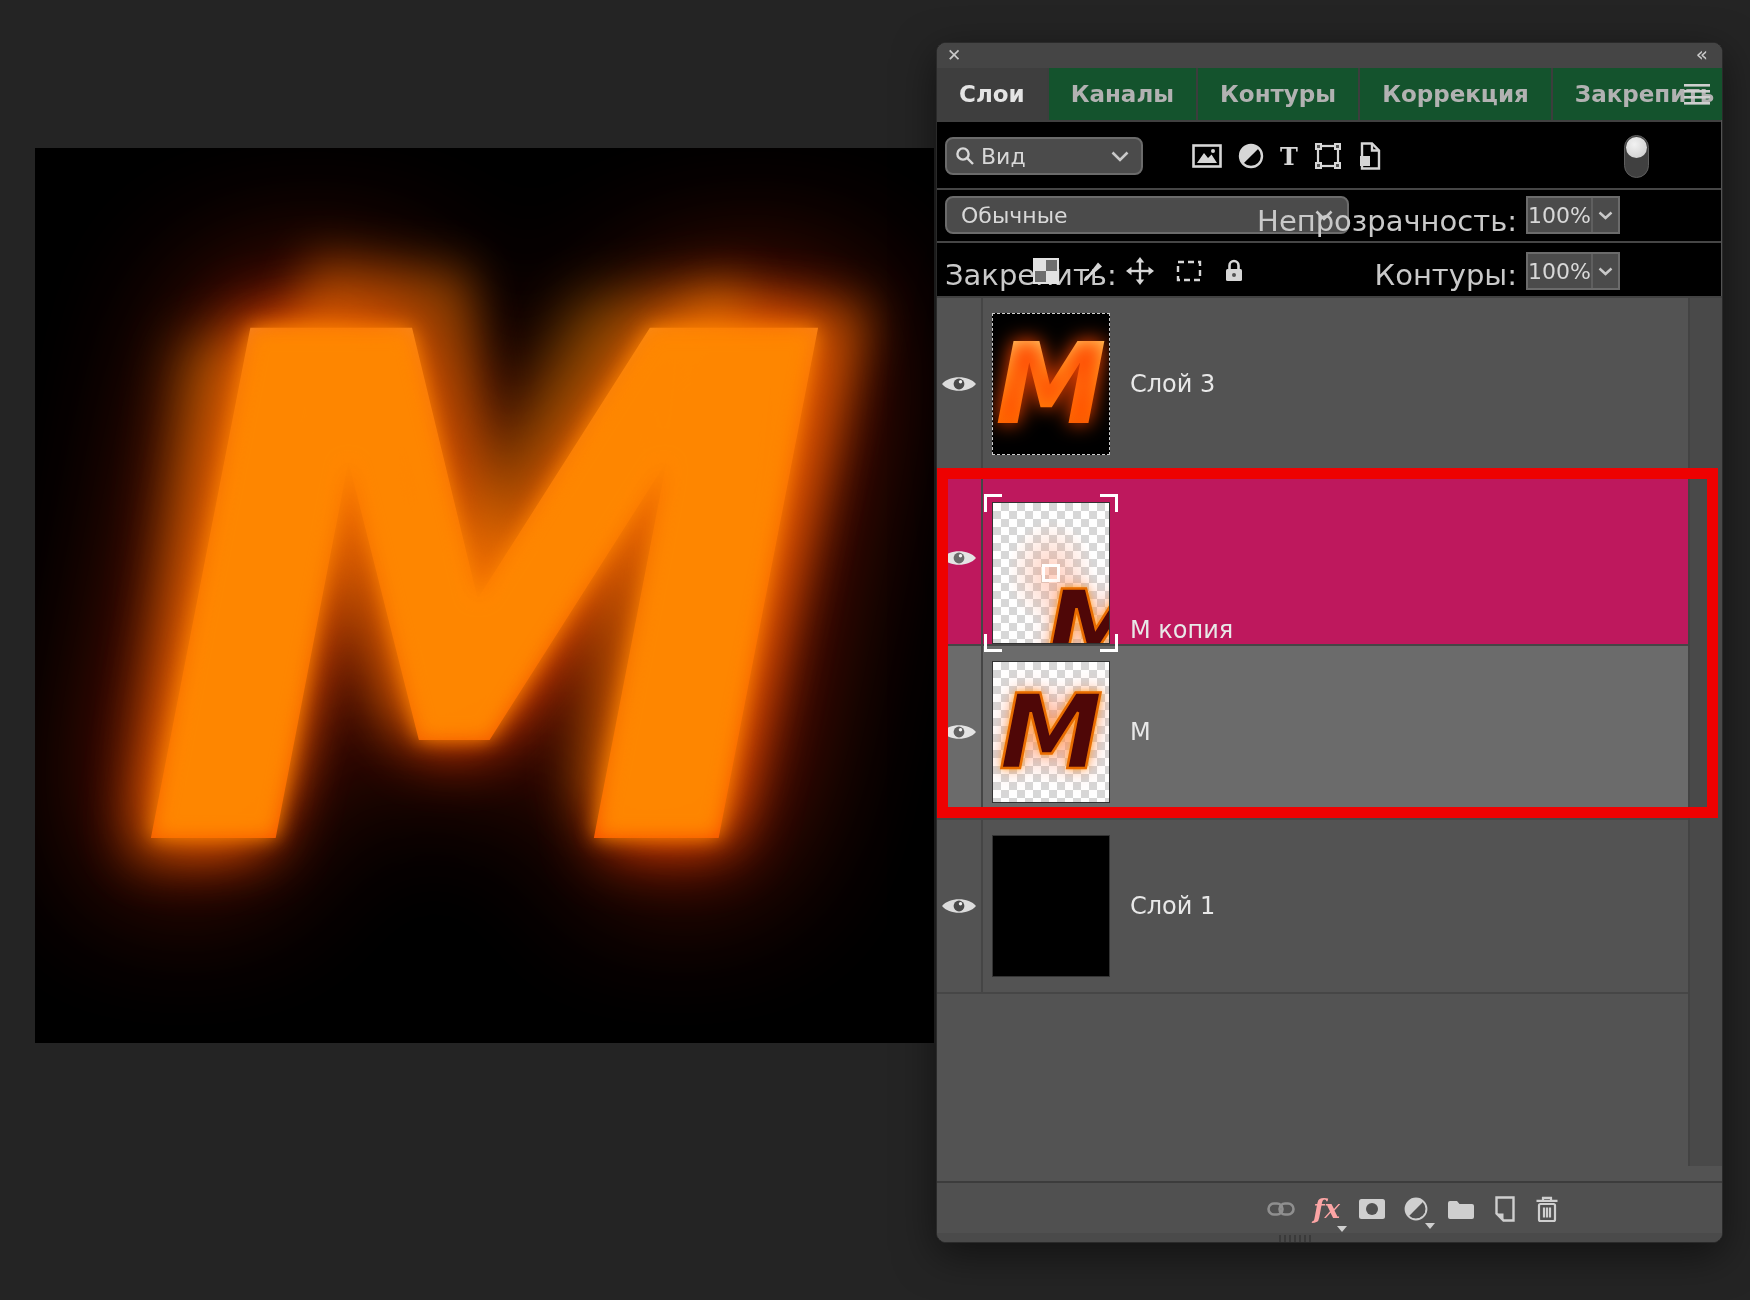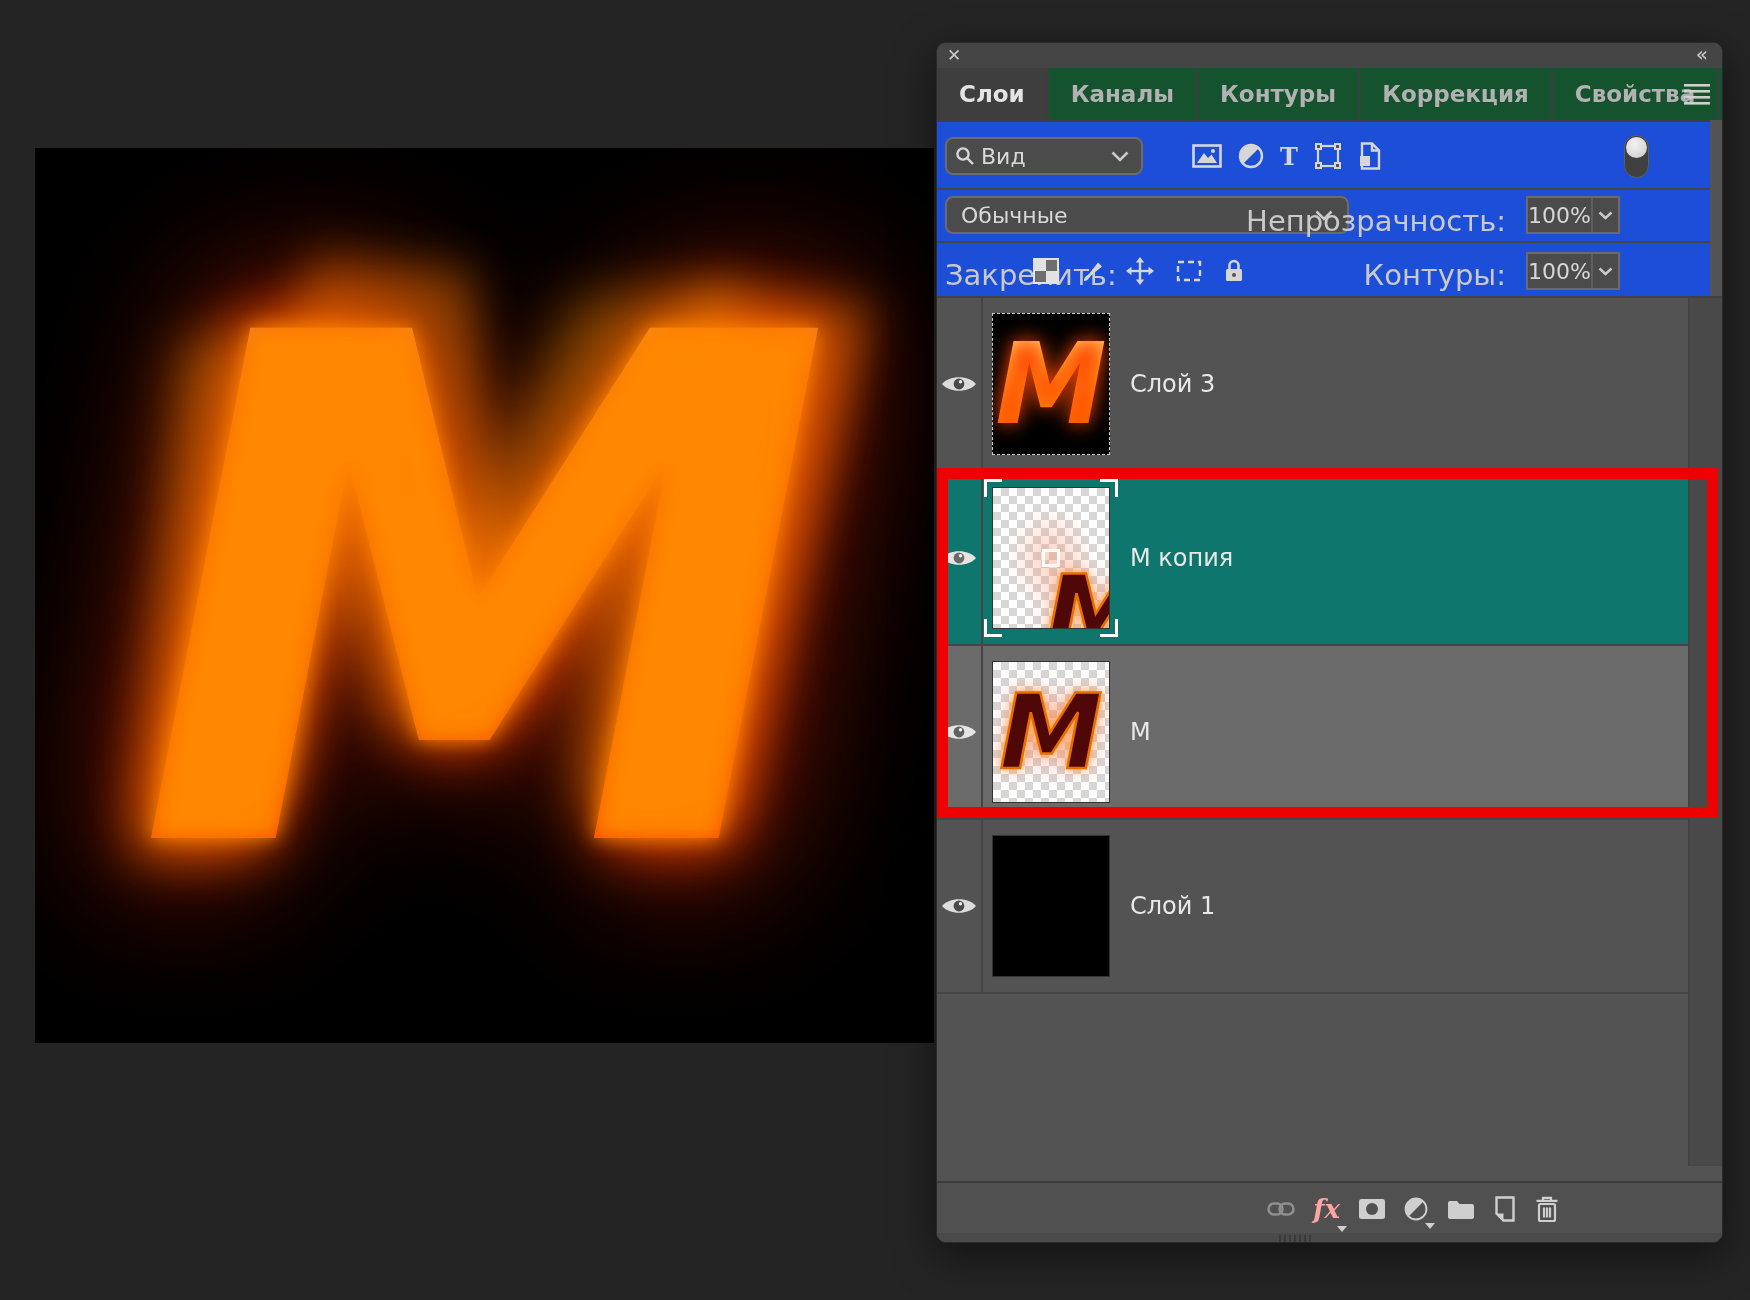--- a/index.html
+++ b/index.html
@@ -30,21 +30,21 @@
   .p-header { position:absolute; left:0; top:0; right:0; height:25px; background:#454545; }
   .p-close { position:absolute; left:10px; top:1px; font-size:17px; color:#c9c9c9; line-height:23px; cursor:default; }
   .p-collapse { position:absolute; right:16px; top:0px; font-size:20px; color:#c9c9c9; line-height:23px; letter-spacing:-2px; }
 
   .tabbar { position:absolute; left:0; top:25px; right:0; height:52px; background:#14532d; display:flex; }
   .tab { height:100%; display:flex; align-items:center; padding:0 22px; font-size:23px; font-weight:700;
          color:#b2b2b2; border-right:2px solid #3d3d3d; white-space:nowrap; }
   .tab.active { background:#3e3e3e; color:#e4e4e4; border-right:2px solid #3d3d3d; }
   .panel-menu { position:absolute; right:12px; top:40px; }
 
-  .row-ctrl { position:absolute; left:0; right:12px; background:#1d4ed8; }
+  .row-ctrl { position:absolute; left:0; right:1px; background:#000000; }
   .filter-row { top:77px; height:68px; border-top:2px solid #404040; }
   .blend-row  { top:145px; height:53px; border-top:2px solid #464646; }
   .lockl-row  { top:198px; height:55px; border-top:2px solid #464646; }
 
   .dd { position:absolute; background:#4b4b4b; border:2px solid #6b6b6b; border-radius:8px;
         display:flex; align-items:center; color:#d8d8d8; font-size:22px; }
   .dd .chev { margin-left:auto; }
   .dd-kind { left:8px; top:15px; width:198px; height:38px; padding:0 12px 0 8px; }
   .dd-kind .dd-label { margin-left:6px; }
   .dd-blend { left:8px; top:6px; width:404px; height:38px; padding:0 14px; }
@@ -68,21 +68,21 @@
   .valbox .vchev { width:27px; border-left:2px solid #5f5f5f; display:flex; align-items:center; justify-content:center; }
   .opacity-box { top:6px; } .fill-box { top:9px; }
 
   .lock-icons { position:absolute; left:96px; top:0; height:55px; width:212px;
                 display:flex; align-items:center; justify-content:space-between; }
 
   
   .layers { position:absolute; left:0; top:253px; right:0; height:870px; border-top:2px solid #424242; }
   .lrow { position:relative; height:174px; display:flex; align-items:center;
           background:#535353; border-bottom:2px solid #464646; }
-  .lrow.sel-active { background:#0f766e; }
+  .lrow.sel-active { background:#be185d;align-items:flex-end; }
   .lrow.sel { background:#6b6b6b; }
   .eyecol { width:46px; align-self:stretch; display:flex; align-items:center; justify-content:center;
             border-right:2px solid #454545; flex:none; }
   .thumbwrap { position:relative; margin-left:9px; flex:none; }
   .thumb { position:relative; width:118px; height:142px; overflow:hidden; display:grid; place-items:center; }
   .t-border { border:1px solid #333; }
   .t-dashed { border:1px dashed #cfcfcf; }
   .t-black { background:#000; }
   .t-white { background:#fff; border:1px solid #8a8a8a; }
   .checker { background-color:#fff;
@@ -157,21 +157,21 @@
       <div class="tab">
           <span>Каналы</span>
         </div>
       <div class="tab">
           <span>Контуры</span>
         </div>
       <div class="tab">
           <span>Коррекция</span>
         </div>
       <div class="tab">
-          <span>Свойства</span>
+          <span>Закрепить</span>
         </div>
     </div>
     <div class="panel-menu">
       <svg width="26" height="22" viewBox="0 0 26 22">
           <g fill="#cfcfcf">
         <rect x="0" y="1" width="26" height="2.6"></rect>
             <rect x="0" y="7" width="26" height="2.6"></rect>
         <rect x="0" y="13" width="26" height="2.6"></rect>
             <rect x="0" y="19" width="26" height="2.6"></rect>
       </g>

